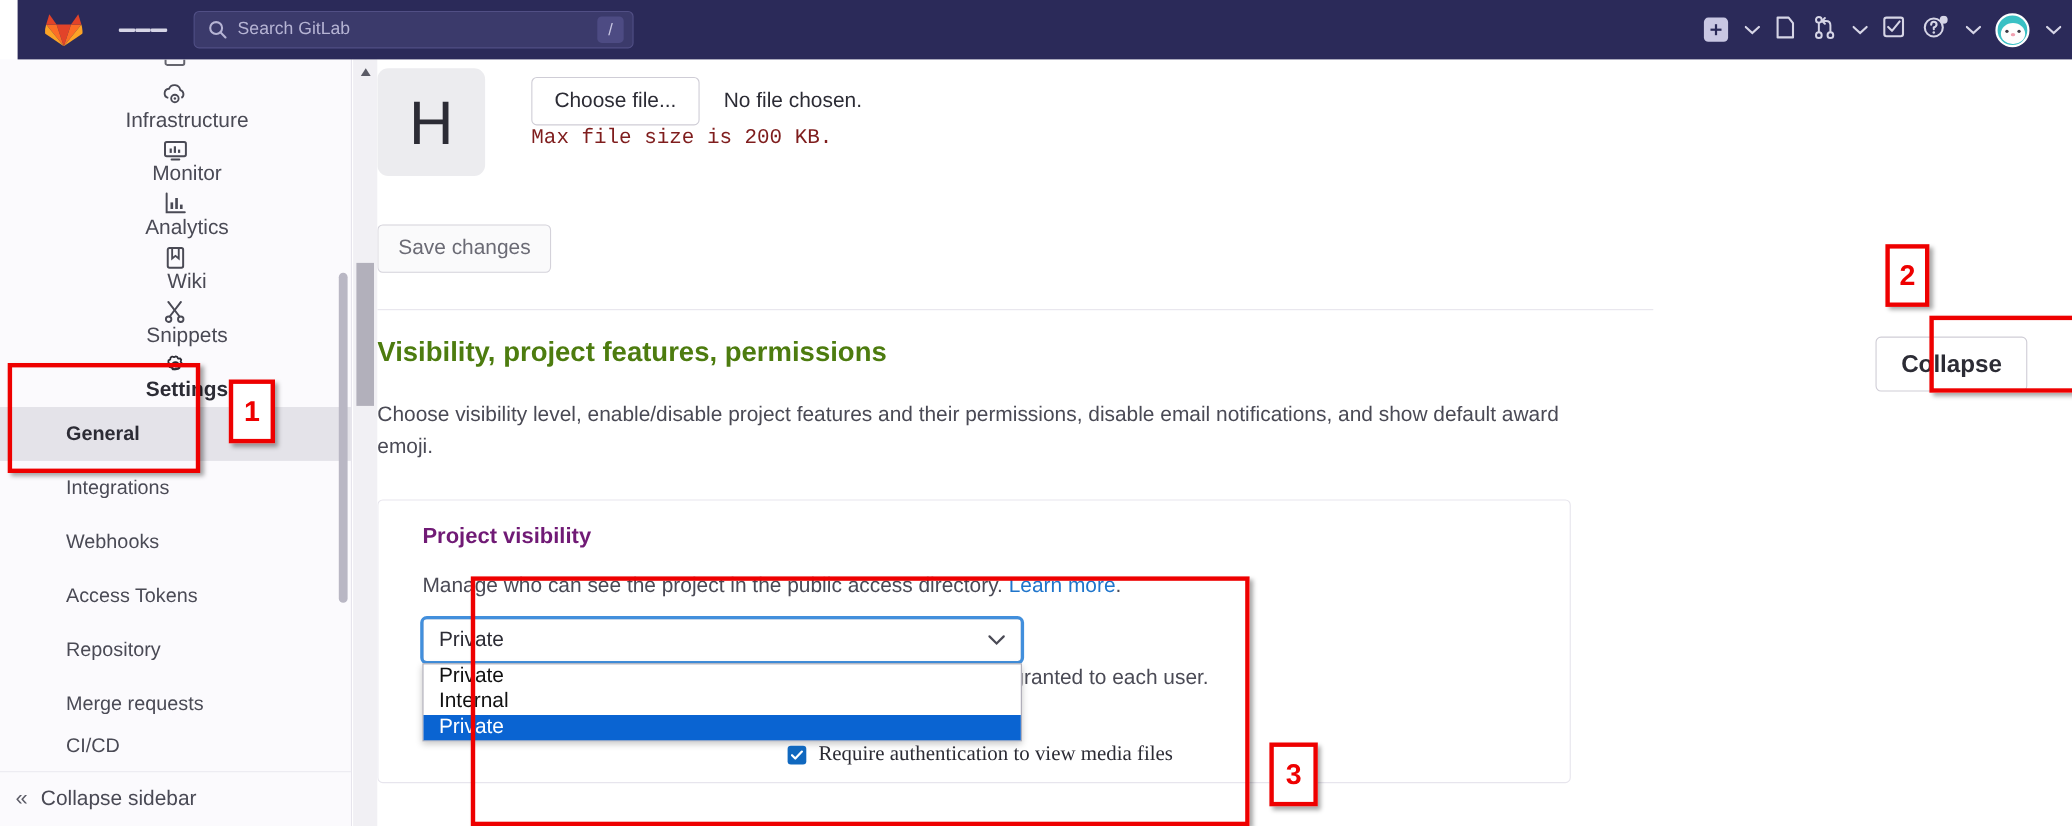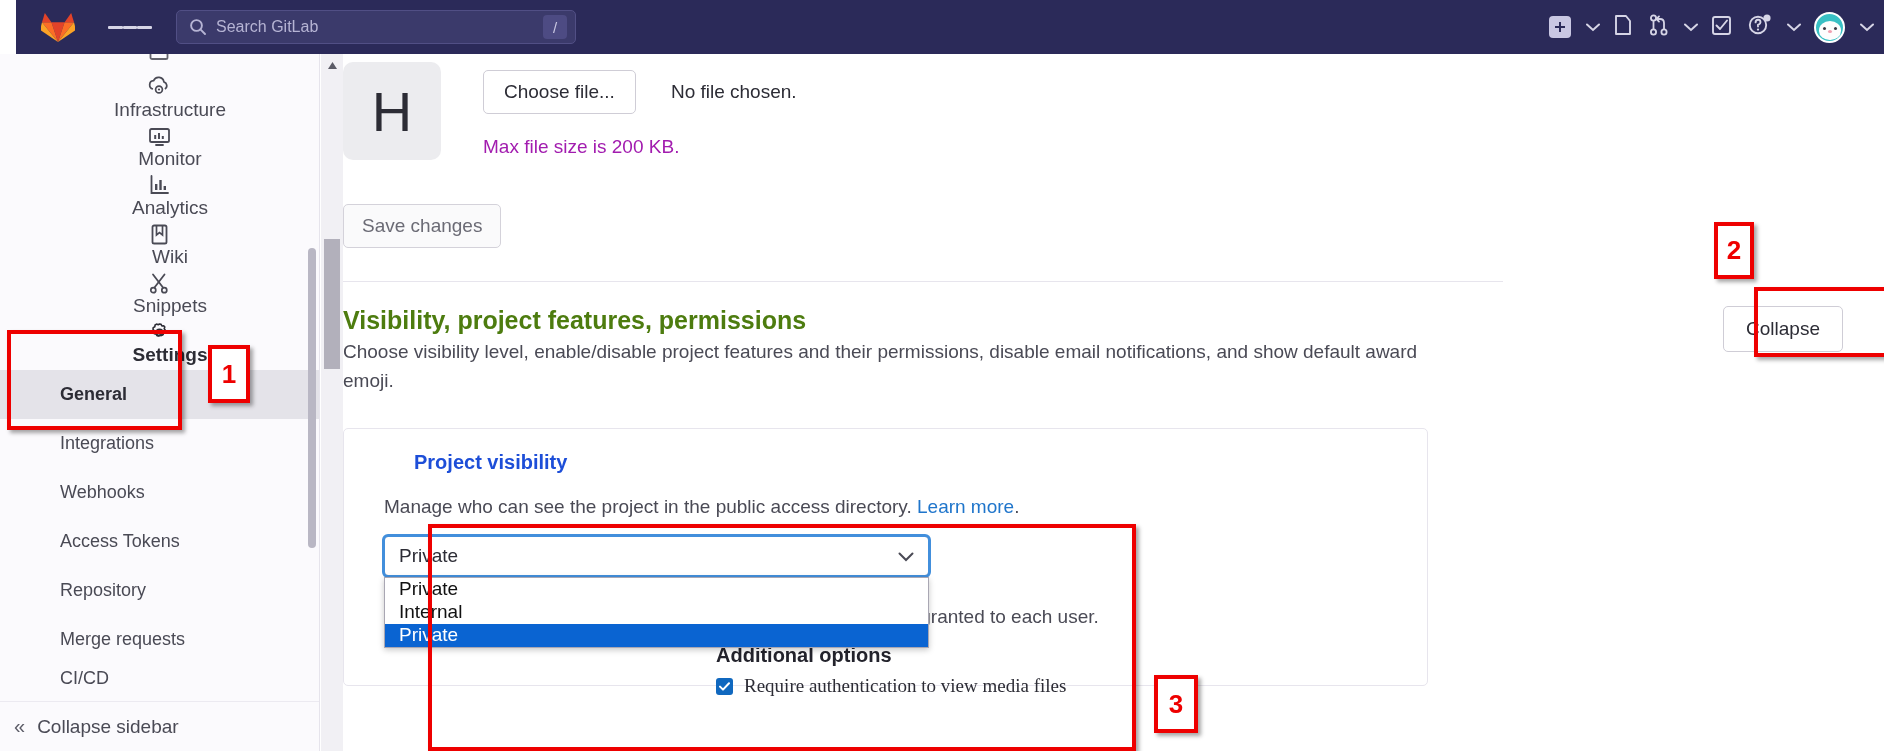--- a/index.html
+++ b/index.html
@@ -83,48 +83,48 @@
     position:absolute; left:343px; top:54px; width:1541px; height:697px;
     background:#fff; overflow:hidden;
   }
   .avatar-row { display:flex; align-items:flex-start; padding:8px 0 0 0; }
   .proj-avatar {
     width:98px; height:98px; background:#ececef; border-radius:10px;
     display:flex; align-items:center; justify-content:center;
     font-size:56px; color:#2c2c35; font-weight:400;
   }
   .file-col { margin-left:42px; padding-top:8px; }
-  .file-line { display:flex; align-items:center;gap:13px; }
+  .file-line { display:flex; align-items:center; }
   .choose-file-btn {
     border:1px solid #cfcdd6; background:#fff; border-radius:5px;
     padding:10px 20px; font-size:19px; color:#2c2c35; cursor:pointer;
   }
   .no-file { margin-left:22px; font-size:19px; color:#2c2c35; }
-  .maxsize { margin-top:22px; font-size:19px; color:#a21caf; }
+  .maxsize { margin-top:0; font-size:19px; color:#7f1d1d;font-family:Liberation Mono, monospace; }
   .save-btn {
     margin-top:44px; border:1px solid #d4d2da; background:#fafafb; border-radius:5px;
     padding:10px 18px; font-size:19px; color:#6b6b75; cursor:pointer;
   }
   .divider { margin-top:33px; border-top:1px solid #e7e5ed; width:1160px; }
 
   .section-head { margin-top:24px; position:relative; }
   .section-title { font-size:25px; font-weight:bold; color:#4d7c0f; }
-  .section-desc { margin-top:2px; font-size:19px; color:#4a4a55; line-height:1.55; width:1080px; }
+  .section-desc { margin-top:28px; font-size:19px; color:#4a4a55; line-height:1.55; width:1080px; }
 
   .collapse-btn {
     position:absolute; right:41px; top:0;
     border:1px solid #cfcdd6; background:#fff; border-radius:5px;
-    padding:11px 22px; font-size:19px; color:#2c2c35; cursor:pointer;
+    padding:11px 22px; font-size:22px; color:#2c2c35; cursor:pointer;font-weight:bold;
   }
 
   .card {
     margin-top:32px; width:1085px; border:1px solid #e7e5ed; border-radius:5px;
     padding:22px 0 0 40px; background:#fff; min-height:258px;
   }
-  .card-title { font-size:20px; font-weight:bold; color:#1d4ed8;margin-left:30px; }
+  .card-title { font-size:20px; font-weight:bold; color:#701a75; }
   .card-desc { margin-top:22px; font-size:19px; color:#4a4a55; }
   .learn-more { color:#1f75cb; text-decoration:none; cursor:pointer; }
 
   .select-wrap { position:relative; margin-top:18px; width:545px; }
   .gl-select {
     width:545px; height:40px; border:1px solid #bfbdc8; border-radius:4px;
     background:#fff; display:flex; align-items:center; justify-content:space-between;
     padding:0 14px; font-size:19px; color:#2c2c35; cursor:pointer;
     outline:3px solid #428fdc; outline-offset:-1px;
   }

